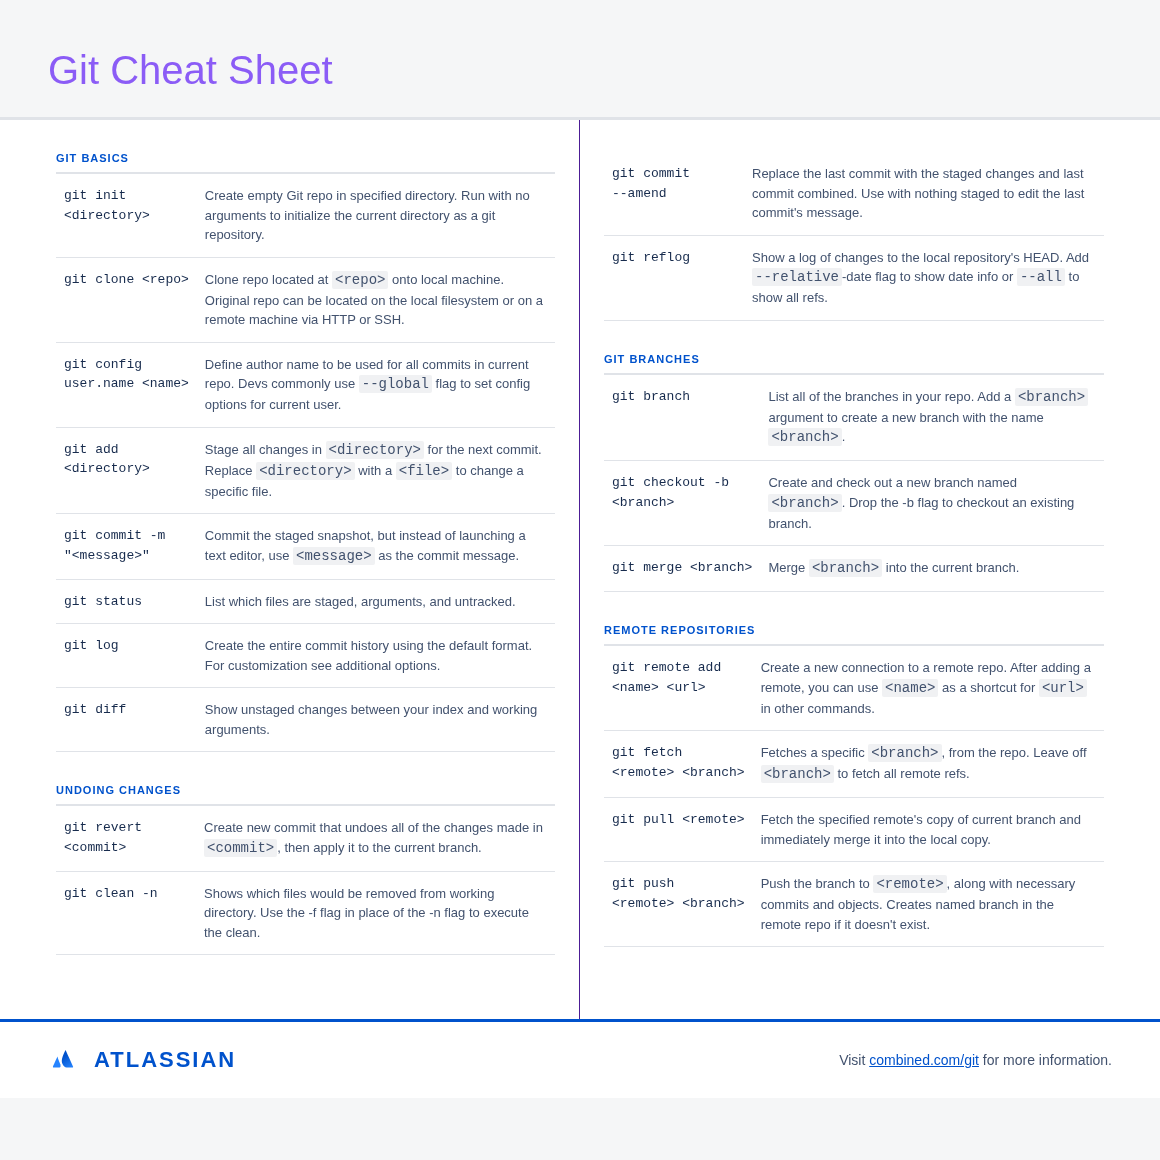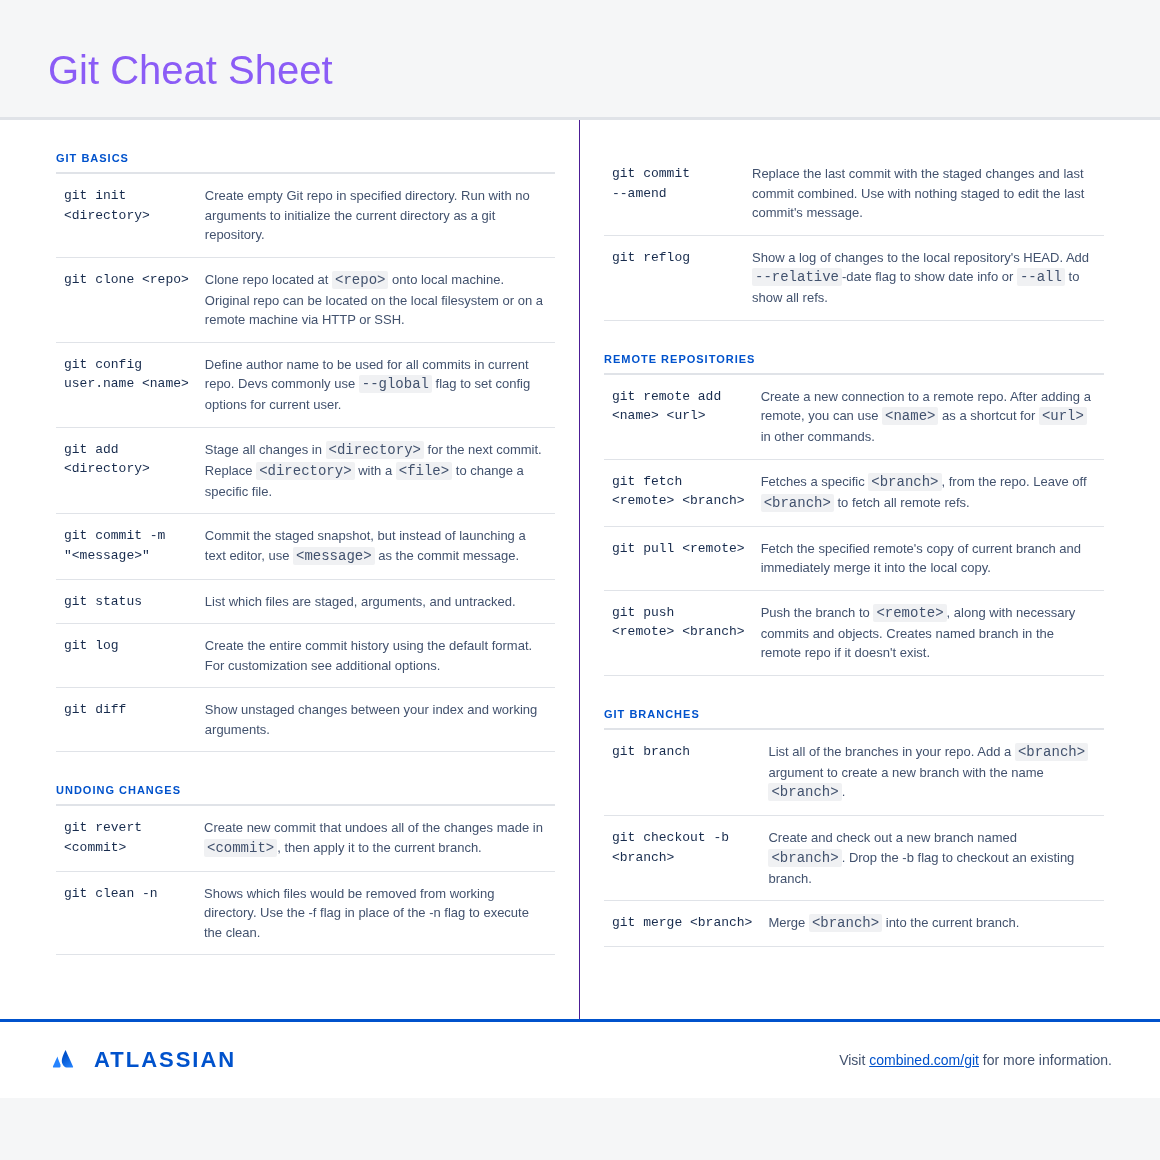--- a/index.html
+++ b/index.html
@@ -198,20 +198,41 @@
             </tr>
             <tr>
               <td class="cmd-cell">git reflog</td>
               <td class="desc-cell">Show a log of changes to the local repository's HEAD. Add <code>--relative</code>-date flag to show date info or <code>--all</code> to show all refs.</td>
             </tr>
           </tbody>
       </table>
     </div>
 
     <div class="section">
+      <div class="section-title">GIT BRANCHES</div>
+      <table class="cmd-table">
+        <tbody id="git-branches-body">
+            <tr>
+              <td class="cmd-cell">git branch</td>
+              <td class="desc-cell">List all of the branches in your repo. Add a <code>&lt;branch&gt;</code> argument to create a new branch with the name <code>&lt;branch&gt;</code>.</td>
+            </tr>
+            <tr>
+              <td class="cmd-cell">git checkout -b
+&lt;branch&gt;</td>
+              <td class="desc-cell">Create and check out a new branch named <code>&lt;branch&gt;</code>. Drop the -b flag to checkout an existing branch.</td>
+            </tr>
+            <tr>
+              <td class="cmd-cell">git merge &lt;branch&gt;</td>
+              <td class="desc-cell">Merge <code>&lt;branch&gt;</code> into the current branch.</td>
+            </tr>
+          </tbody>
+      </table>
+    </div>
+
+    <div class="section">
       <div class="section-title">REMOTE REPOSITORIES</div>
       <table class="cmd-table">
         <tbody id="remote-repos-body">
             <tr>
               <td class="cmd-cell">git remote add
 &lt;name&gt; &lt;url&gt;</td>
               <td class="desc-cell">Create a new connection to a remote repo. After adding a remote, you can use <code>&lt;name&gt;</code> as a shortcut for <code>&lt;url&gt;</code> in other commands.</td>
             </tr>
             <tr>
               <td class="cmd-cell">git fetch
@@ -219,41 +240,20 @@
               <td class="desc-cell">Fetches a specific <code>&lt;branch&gt;</code>, from the repo. Leave off <code>&lt;branch&gt;</code> to fetch all remote refs.</td>
             </tr>
             <tr>
               <td class="cmd-cell">git pull &lt;remote&gt;</td>
               <td class="desc-cell">Fetch the specified remote's copy of current branch and immediately merge it into the local copy.</td>
             </tr>
             <tr>
               <td class="cmd-cell">git push
 &lt;remote&gt; &lt;branch&gt;</td>
               <td class="desc-cell">Push the branch to <code>&lt;remote&gt;</code>, along with necessary commits and objects. Creates named branch in the remote repo if it doesn't exist.</td>
-            </tr>
-          </tbody>
-      </table>
-    </div>
-
-    <div class="section">
-      <div class="section-title">GIT BRANCHES</div>
-      <table class="cmd-table">
-        <tbody id="git-branches-body">
-            <tr>
-              <td class="cmd-cell">git branch</td>
-              <td class="desc-cell">List all of the branches in your repo. Add a <code>&lt;branch&gt;</code> argument to create a new branch with the name <code>&lt;branch&gt;</code>.</td>
-            </tr>
-            <tr>
-              <td class="cmd-cell">git checkout -b
-&lt;branch&gt;</td>
-              <td class="desc-cell">Create and check out a new branch named <code>&lt;branch&gt;</code>. Drop the -b flag to checkout an existing branch.</td>
-            </tr>
-            <tr>
-              <td class="cmd-cell">git merge &lt;branch&gt;</td>
-              <td class="desc-cell">Merge <code>&lt;branch&gt;</code> into the current branch.</td>
             </tr>
           </tbody>
       </table>
     </div>
   </div>
 </div>
 
 <div class="footer">
   <div class="atlassian-logo">
     <svg class="logo-icon" viewBox="0 0 36 36" fill="none" xmlns="http://www.w3.org/2000/svg">

